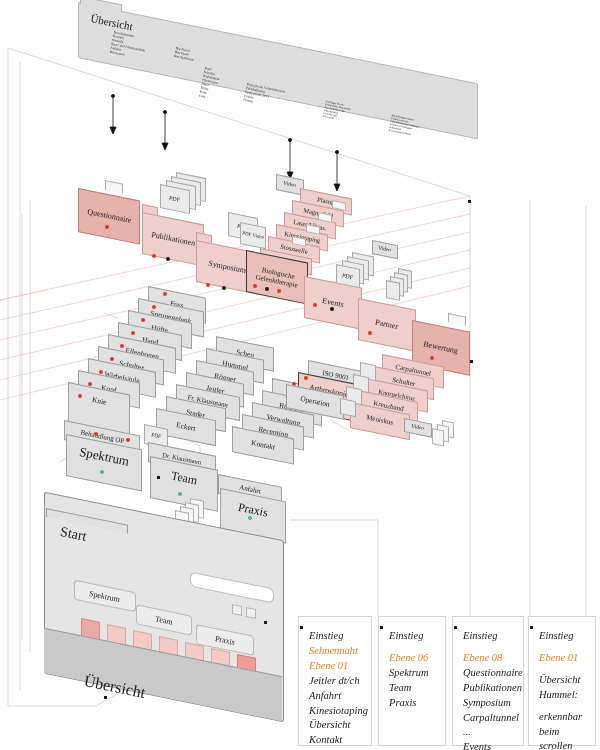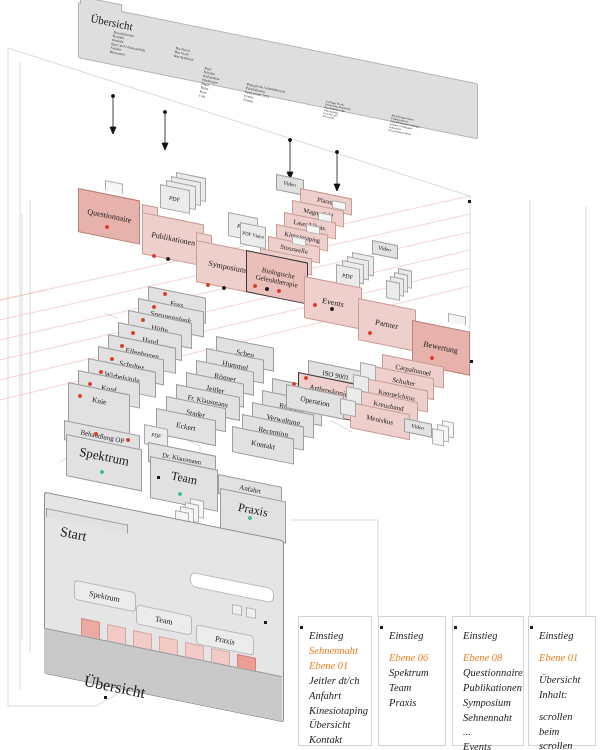--- a/index.html
+++ b/index.html
@@ -505,34 +505,34 @@
     <div>Praxis</div>
   </div>
 
   <div class="legend" style="left:452px;top:616px;width:72px;height:130px;">
     <div>Einstieg</div>
     <span class="sp"></span>
     <div class="orange">Ebene 08</div>
     <div>Questionnaire</div>
     <div>Publikationen</div>
     <div>Symposium</div>
-    <div>Sehnennaht ...</div>
+    <div>Carpaltunnel ...</div>
     <div>Events</div>
 
   </div>
 
   <div class="legend" style="left:528px;top:616px;width:68px;height:130px;">
     <div>Einstieg</div>
     <span class="sp"></span>
     <div class="orange">Ebene 01</div>
     <span class="sp"></span>
     <div>Übersicht</div>
-    <div>Inhalt:</div>
+    <div>Hummel:</div>
     <span class="sp"></span>
-    <div>scrollen</div>
+    <div>erkennbar</div>
     <div>beim scrollen</div>
 
   </div>
 
   <div class="dot blk sq" style="left:300px;top:626px;"></div>
   <div class="dot blk sq" style="left:380px;top:626px;"></div>
   <div class="dot blk sq" style="left:454px;top:626px;"></div>
   <div class="dot blk sq" style="left:530px;top:626px;"></div>
   <div class="dot blk sq" style="left:468px;top:200px;"></div>
   <div class="dot blk sq" style="left:470px;top:360px;"></div>

